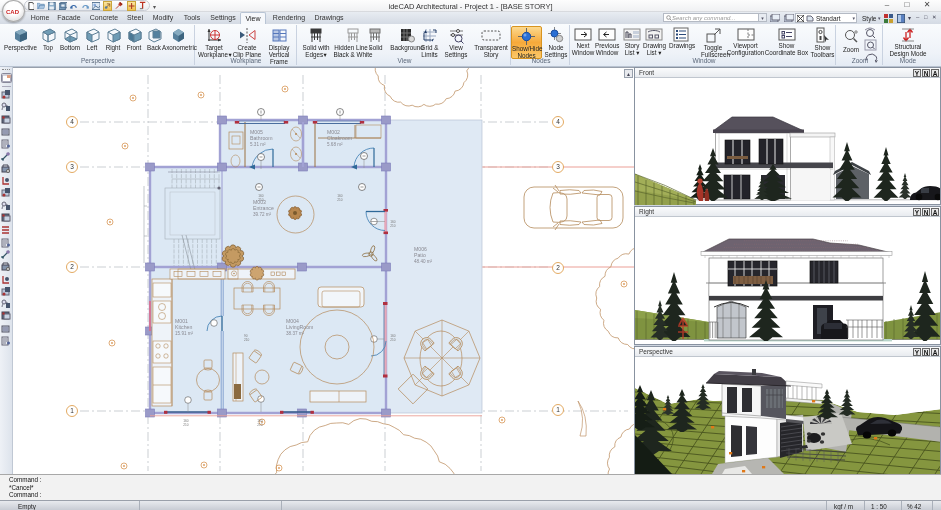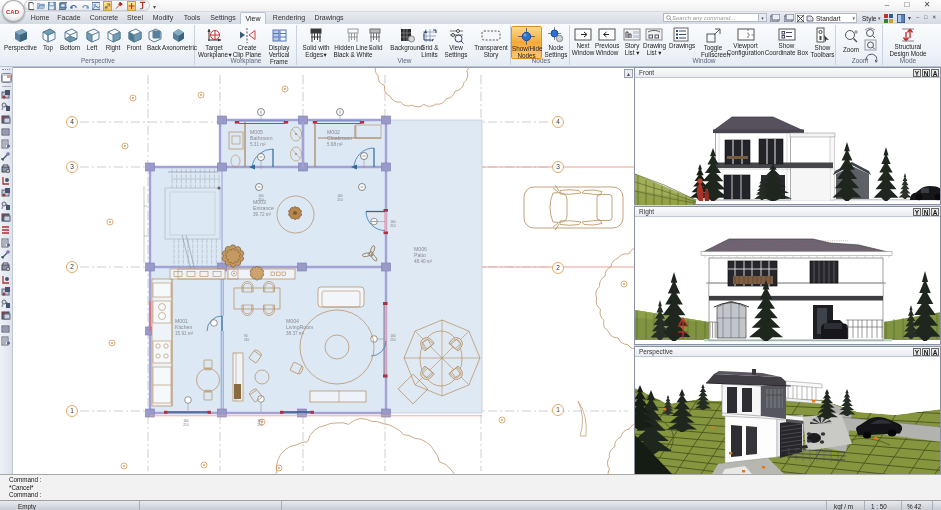--- a/index.html
+++ b/index.html
@@ -24,20 +24,21 @@
 #rightpanel{position:absolute;left:634px;top:67px;width:307px;height:407px;background:#cfd6e0;}
 .vp{position:absolute;left:0;width:307px;background:#fff;border:1px solid #8892a0;}
 .vphead{position:absolute;left:0;top:0;right:0;height:10px;background:linear-gradient(#fafbfc,#e8ebef);border-bottom:1px solid #c0c6ce;font-size:6.5px;color:#333;line-height:10px;padding-left:4px;}
 .vpbtns{position:absolute;right:1px;top:1px;display:flex;gap:1px;}
 .vpbtns b{width:8px;height:8px;border:1px solid #666;background:#e8e8e8;font-size:6.5px;line-height:7px;text-align:center;font-weight:bold;color:#111;}
 #cmd{position:absolute;left:0;top:474px;width:941px;height:26px;background:#f2f2f2;border-top:1px solid #a8a8a8;font-size:6.3px;color:#111;padding:1px 0 0 9px;line-height:1.23;}
 #status{position:absolute;left:0;top:500px;width:941px;height:10px;background:linear-gradient(#e8eaee,#c8ccd4);border-top:1px solid #9aa0aa;font-size:6.3px;color:#222;}
 </style></head>
 <body>
 <div id="titlebar">
+  <div id="title">ideCAD Architectural - Project 1 - [BASE STORY]</div>
   <div id="winbtns"><span>–</span><span>□</span><span>✕</span></div>
 </div>
 <div id="qat">
 <svg width="7" height="8" viewBox="0 0 7 8">
       <path d="M1 0 h4 l2 2 v6 h-6 z" fill="#fff" stroke="#333"></path>
       <path d="M5 0 l2 2 h-2 z" fill="#888"></path>
     </svg>
 <svg width="9" height="8" viewBox="0 0 9 8">
       <path d="M0 7 V1 h3 l1 1 h4 v1 H3 L1.5 7 z M1.5 7 L3 3 h6 L7.5 7z" fill="#a8c4e0" stroke="#5580aa" stroke-width=".5"></path>
     </svg>

